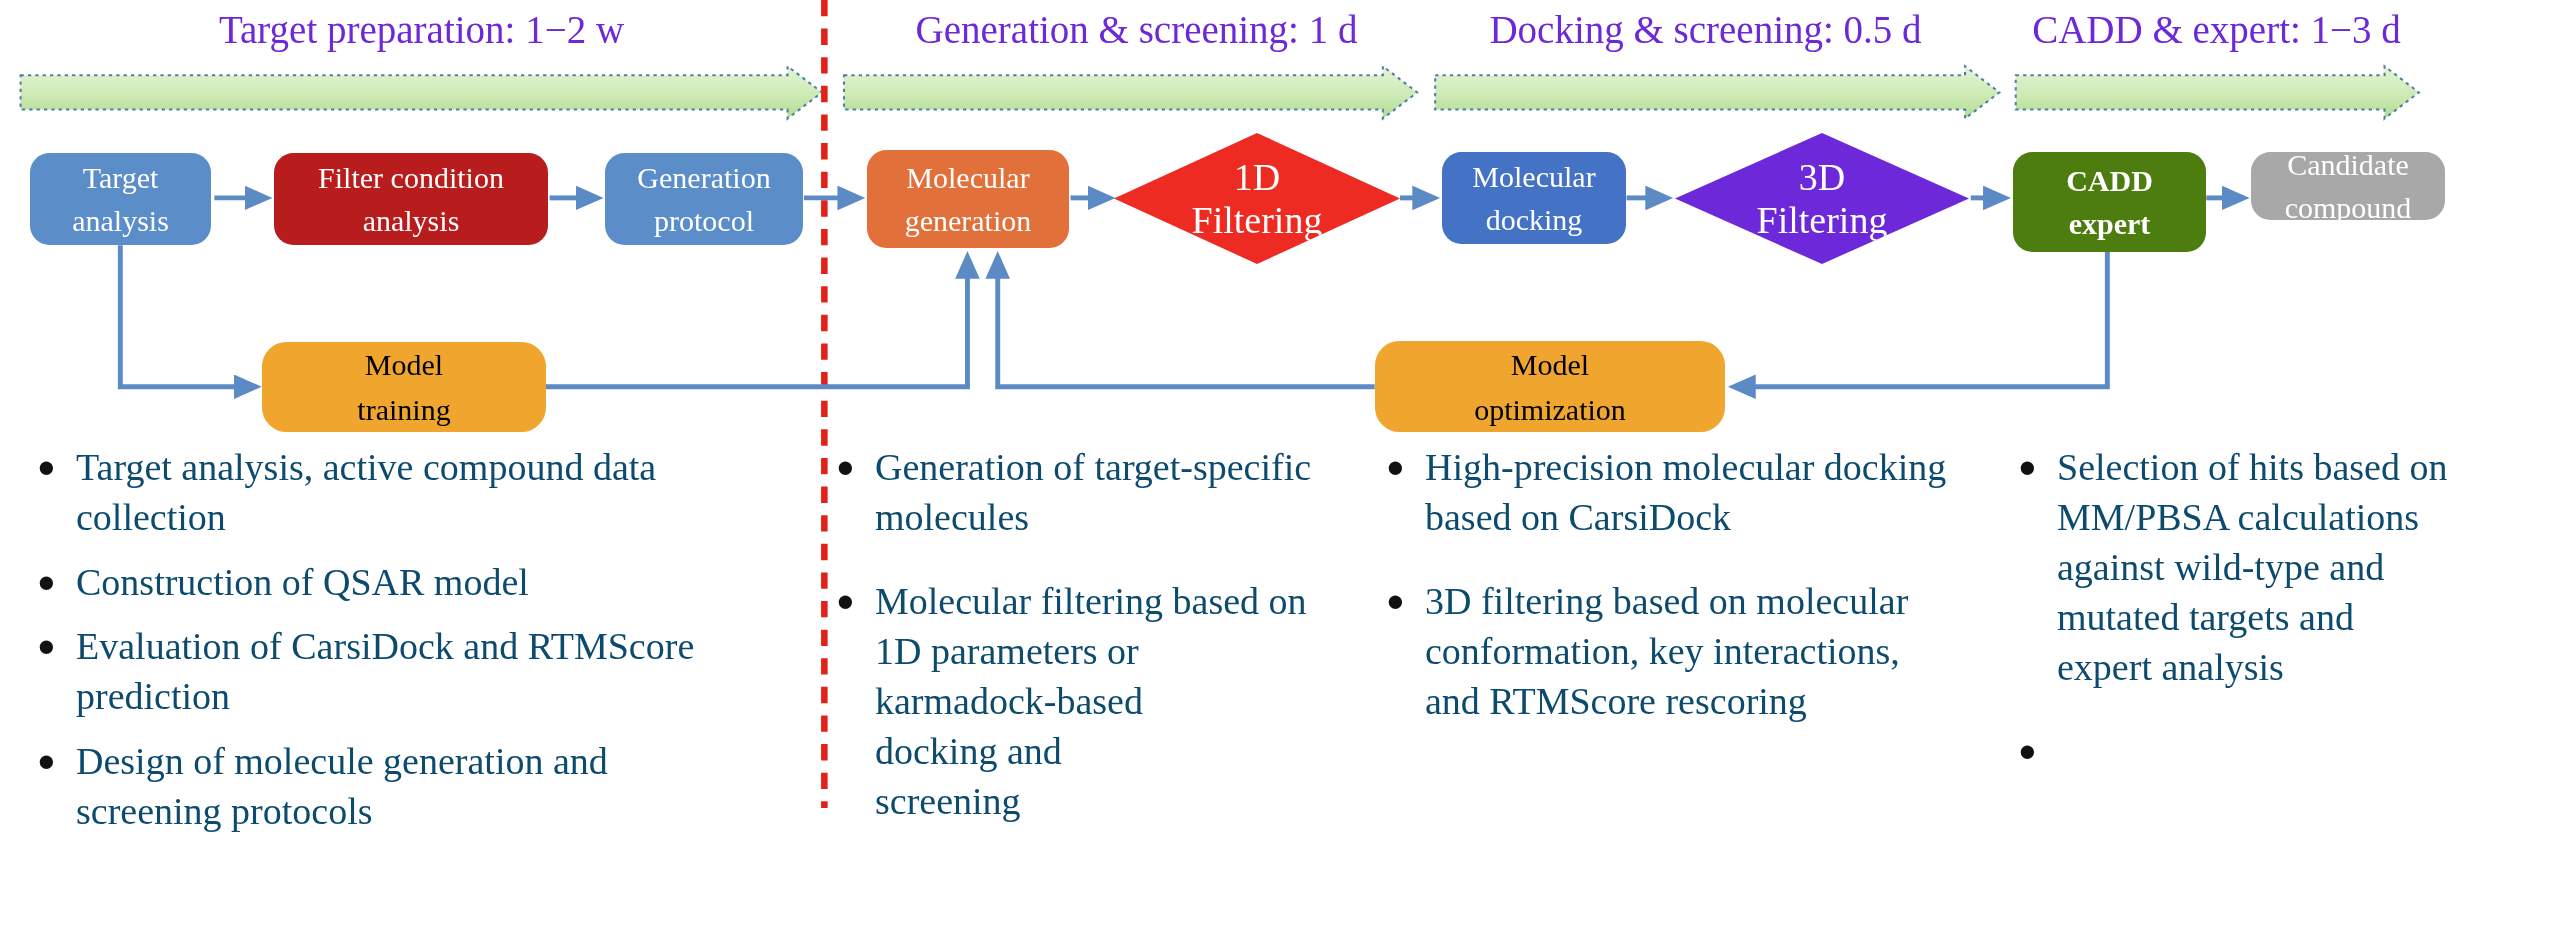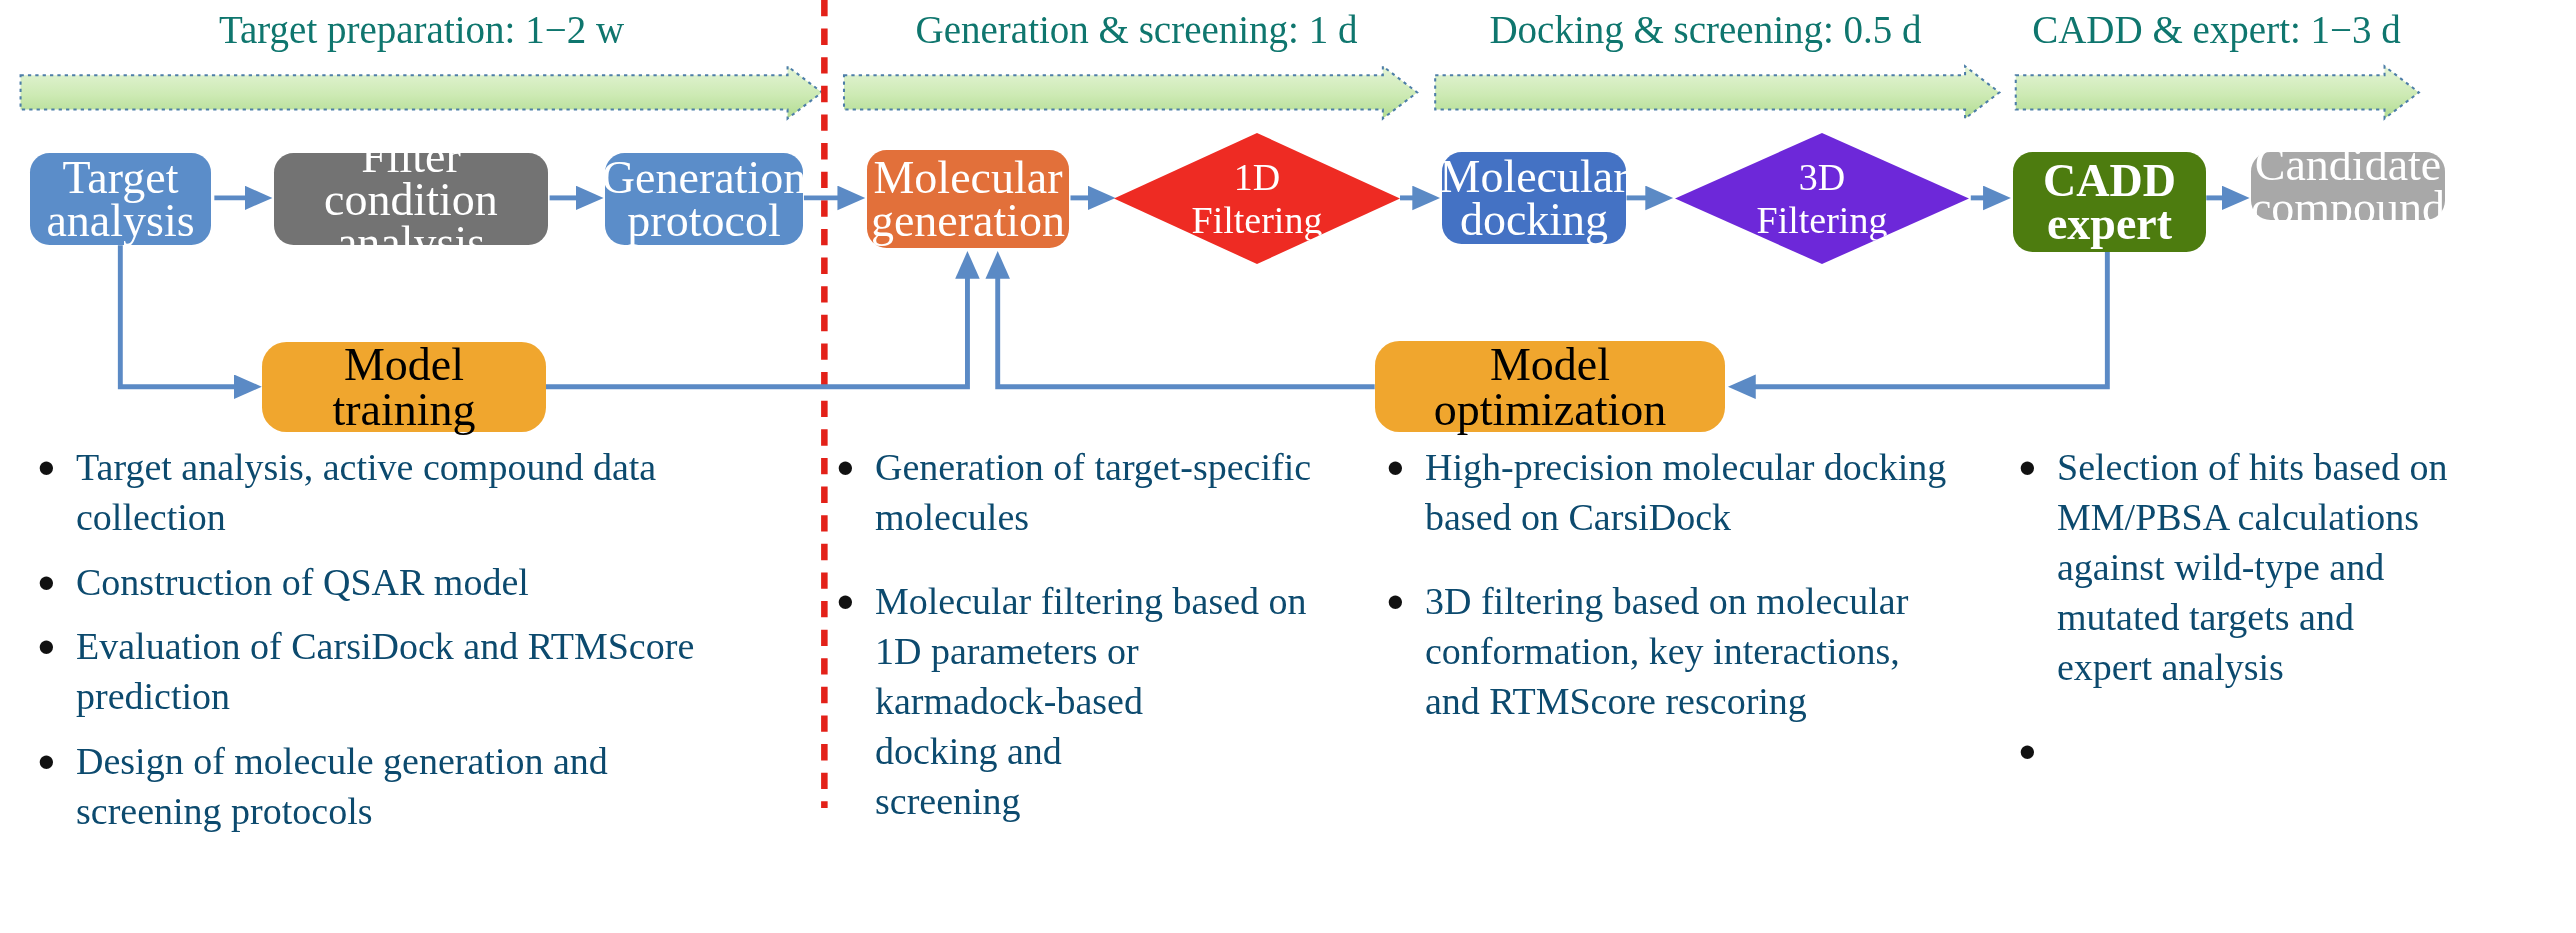--- a/index.html
+++ b/index.html
@@ -9,32 +9,32 @@
     height:933px;
     background:#ffffff;
     font-family:"Liberation Serif","DejaVu Serif",serif;
     overflow:hidden;
   }
   .hdr{
     position:absolute;
     width:687px;
     text-align:center;
     font-size:39px;
-    color:#0f766e;
+    color:#6d28d9;
     white-space:nowrap;
   }
   #connector-layer{position:absolute;left:0;top:0;}
   .node{
     position:absolute;
     display:flex;
     align-items:center;
     justify-content:center;
     text-align:center;
     white-space:pre-line;
-    font-size:46px;
+    font-size:30px;
     line-height:43px;
     color:#ffffff;
     border-radius:19.6px;
   }
   .node.dark-text{color:#000000;}
   .node.model{border-radius:24.5px;line-height:45px;}
   .diamond{
     position:absolute;
     display:flex;
     align-items:center;
@@ -118,21 +118,21 @@
       <path d="M2698,242 L2719,242" marker-end="url(#ah)"></path>
       <path d="M147,300 L147,473 L288,473" marker-end="url(#ah)"></path>
       <path d="M667,473 L1183,473 L1183,339" marker-end="url(#ah)"></path>
       <path d="M2577,300 L2577,473 L2145,473" marker-end="url(#ah)"></path>
       <path d="M1681,473 L1220,473 L1220,339" marker-end="url(#ah)"></path>
     </g>
   </svg>
 
   <div class="node" style="left:30px;top:153px;width:181px;height:92px;background:#5b8dc9;">Target
 analysis</div>
-  <div class="node" style="left:274px;top:153px;width:274px;height:92px;background:#737373;">Filter condition
+  <div class="node" style="left:274px;top:153px;width:274px;height:92px;background:#b91c1c;">Filter condition
 analysis</div>
   <div class="node" style="left:605px;top:153px;width:198px;height:92px;background:#5b8dc9;">Generation
 protocol</div>
   <div class="node" style="left:867px;top:150px;width:202px;height:98px;background:#e2703a;">Molecular
 generation</div>
   <div class="diamond" style="left:1114px;top:133px;width:286px;height:131px;background:#ee2b23;">1D
 Filtering</div>
   <div class="node" style="left:1442px;top:152px;width:184px;height:92px;background:#4472c4;">Molecular
 docking</div>
   <div class="diamond" style="left:1675px;top:133px;width:294px;height:131px;background:#6d28d9;">3D

